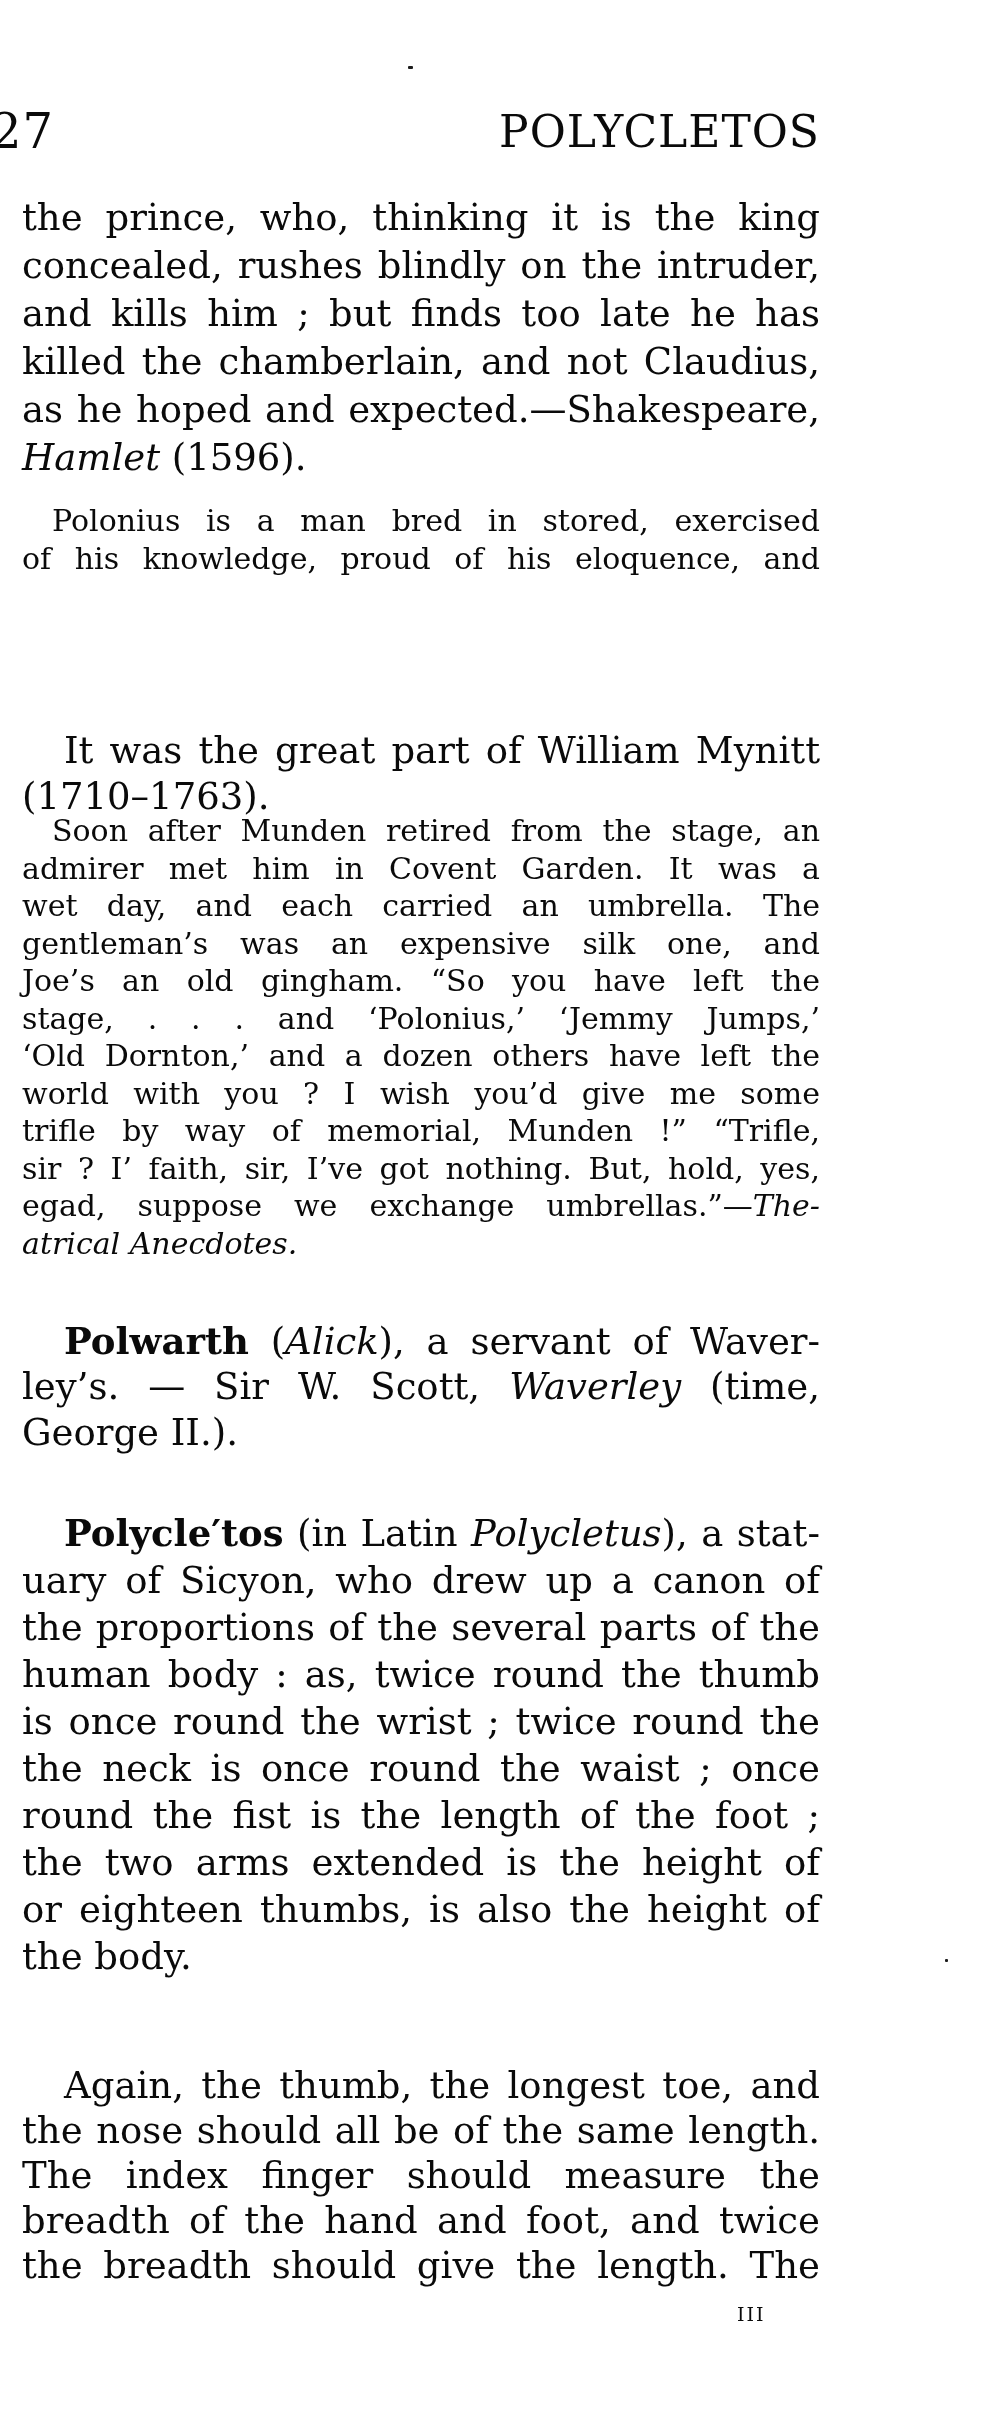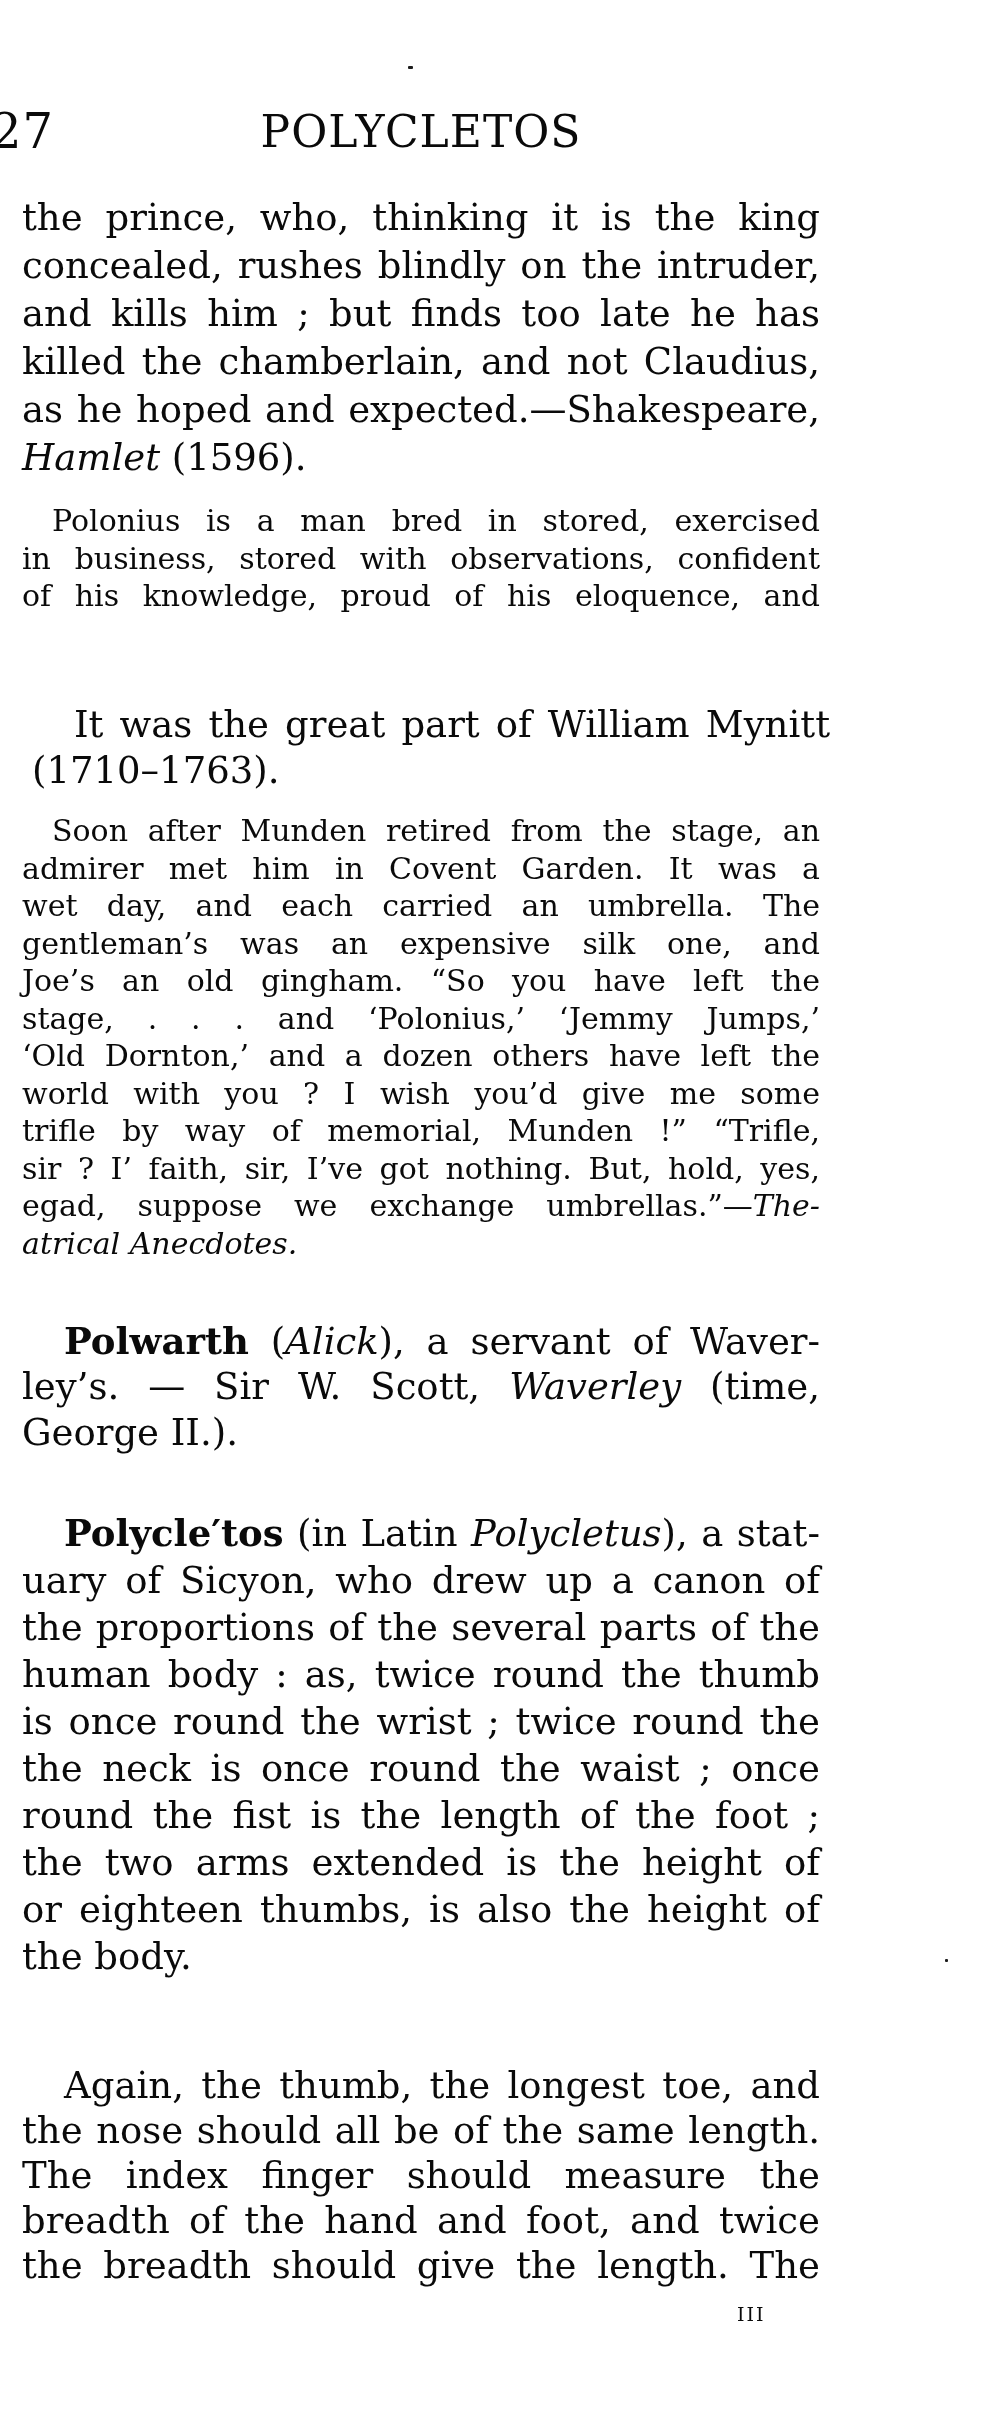--- a/index.html
+++ b/index.html
@@ -6,21 +6,21 @@
   body{
     width:1000px;height:2429px;position:relative;overflow:hidden;
     background:#ffffff;color:#0a0a0a;
     font-family:"DejaVu Serif","Liberation Serif",serif;
   }
   .page-number{
     position:absolute;left:-9px;top:102px;font-size:48px;line-height:58px;
     letter-spacing:1px;
   }
   .running-header{
-    position:absolute;left:22px;top:107px;width:798px;text-align:center;
+    position:absolute;left:22px;top:107px;width:798px;text-align:right;
     font-size:44px;line-height:50px;letter-spacing:1px;
   }
   .para{position:absolute;}
   .para.main{font-size:37px;}
   .para.small{font-size:30px;}
   .tl{overflow:visible;white-space:normal;}
   .aj{text-align:justify;text-align-last:justify;}
   .al{text-align:center;text-align-last:left;}
   .i{font-style:italic;}
   .b{font-weight:bold;}
@@ -45,24 +45,23 @@
     <div class="para main" style="top: 194px; left: 22px; width: 798px;">
       <div class="tl aj" style="height: 48px; line-height: 48px;"><span>the prince, who, thinking it is the king</span></div>
       <div class="tl aj" style="height: 48px; line-height: 48px;"><span>concealed, rushes blindly on the intruder,</span></div>
       <div class="tl aj" style="height: 48px; line-height: 48px;"><span>and kills him ; but finds too late he has</span></div>
       <div class="tl aj" style="height: 48px; line-height: 48px;"><span>killed the chamberlain, and not Claudius,</span></div>
       <div class="tl aj" style="height: 48px; line-height: 48px;"><span>as he hoped and expected.—Shakespeare,</span></div>
       <div class="tl al" style="height: 48px; line-height: 48px;"><span class="i">Hamlet</span><span> (1596).</span></div>
     </div>
     <div class="para small" style="top: 502px; left: 22px; width: 798px;">
       <div class="tl aj" style="height: 37.5px; line-height: 37.5px; text-indent: 30px;"><span>Polonius is a man bred in stored, exercised</span></div>
-      <div class="tl aj" style="height: 37.5px; line-height: 37.5px;"><span>in business, stored with observations, confident</span></div>
       <div class="tl aj" style="height: 37.5px; line-height: 37.5px;"><span>of his knowledge, proud of his eloquence, and</span></div>
     </div>
-    <div class="para main" style="top: 702px; left: 22px; width: 798px; margin-left: 10px;">
+    <div class="para main" style="top: 728px; left: 22px; width: 798px;">
       <div class="tl aj" style="height: 46px; line-height: 46px; text-indent: 42px;"><span>It was the great part of William Mynitt</span></div>
       <div class="tl al" style="height: 46px; line-height: 46px;"><span>(1710–1763).</span></div>
     </div>
     <div class="para small" style="top: 812px; left: 22px; width: 798px;">
       <div class="tl aj" style="height: 37.5px; line-height: 37.5px; text-indent: 30px;"><span>Soon after Munden retired from the stage, an</span></div>
       <div class="tl aj" style="height: 37.5px; line-height: 37.5px;"><span>admirer met him in Covent Garden.  It was a</span></div>
       <div class="tl aj" style="height: 37.5px; line-height: 37.5px;"><span>wet day, and each carried an umbrella.  The</span></div>
       <div class="tl aj" style="height: 37.5px; line-height: 37.5px;"><span>gentleman’s was an expensive silk one, and</span></div>
       <div class="tl aj" style="height: 37.5px; line-height: 37.5px;"><span>Joe’s an old gingham.  “So you have left the</span></div>
       <div class="tl aj" style="height: 37.5px; line-height: 37.5px;"><span>stage, . . . and ‘Polonius,’ ‘Jemmy Jumps,’</span></div>

